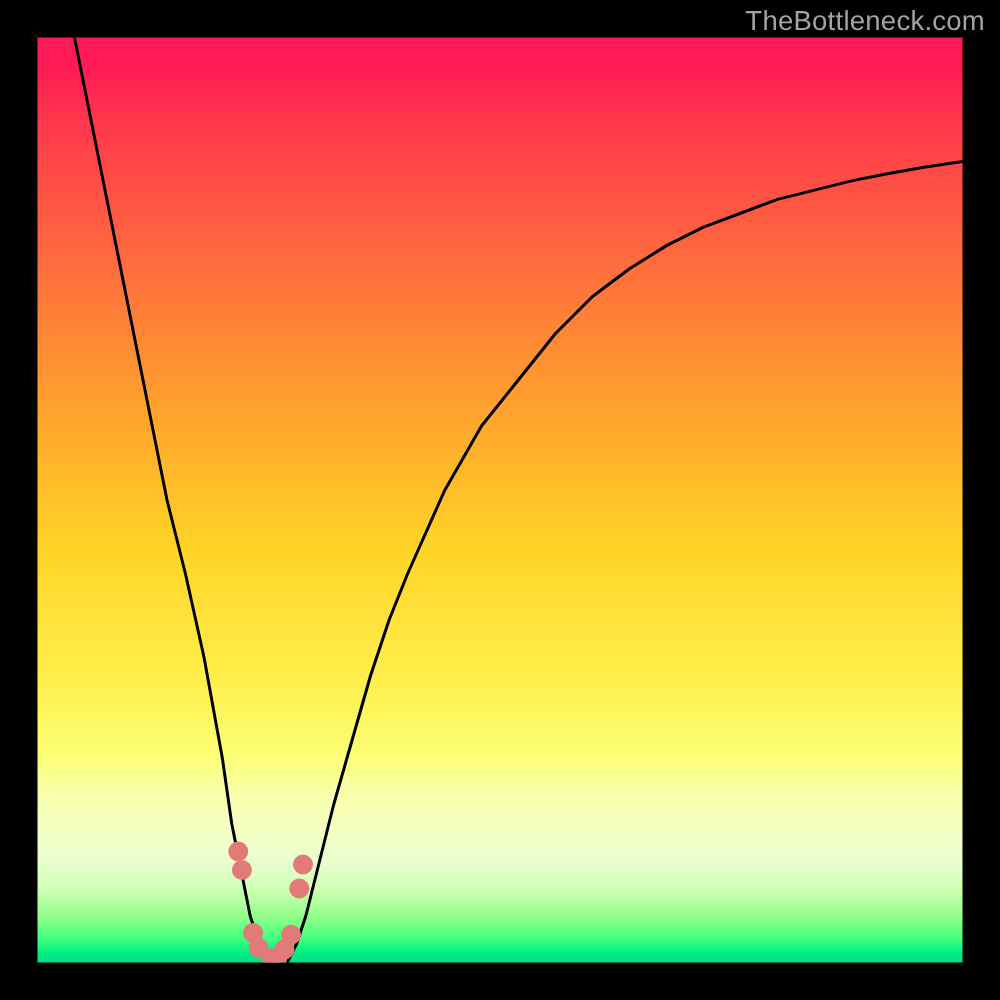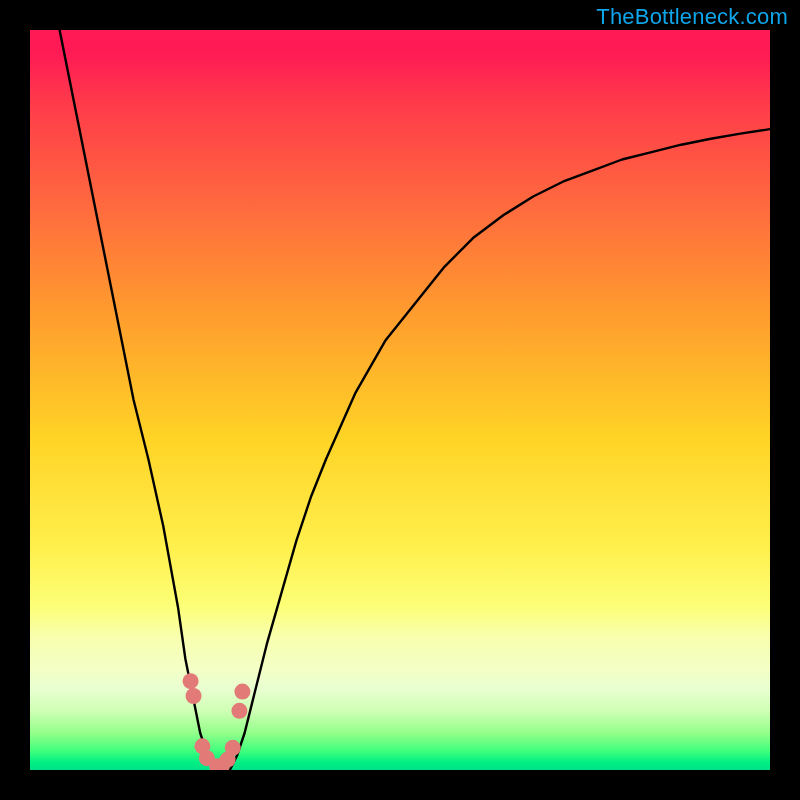--- a/index.html
+++ b/index.html
@@ -14,21 +14,21 @@
   .frame {
     position: relative;
     width: 800px;
     height: 800px;
     background: #000;
   }
   .watermark {
     position: absolute;
     top: 4px;
     right: 12px;
-    color: #0ea5e9;
+    color: #a3a3a3;
     font-size: 22px;
     font-weight: 500;
     letter-spacing: 0.2px;
     z-index: 50;
   }
   .plot-wrap {
     position: absolute;
     top: 30px;
     left: 30px;
     width: 740px;

